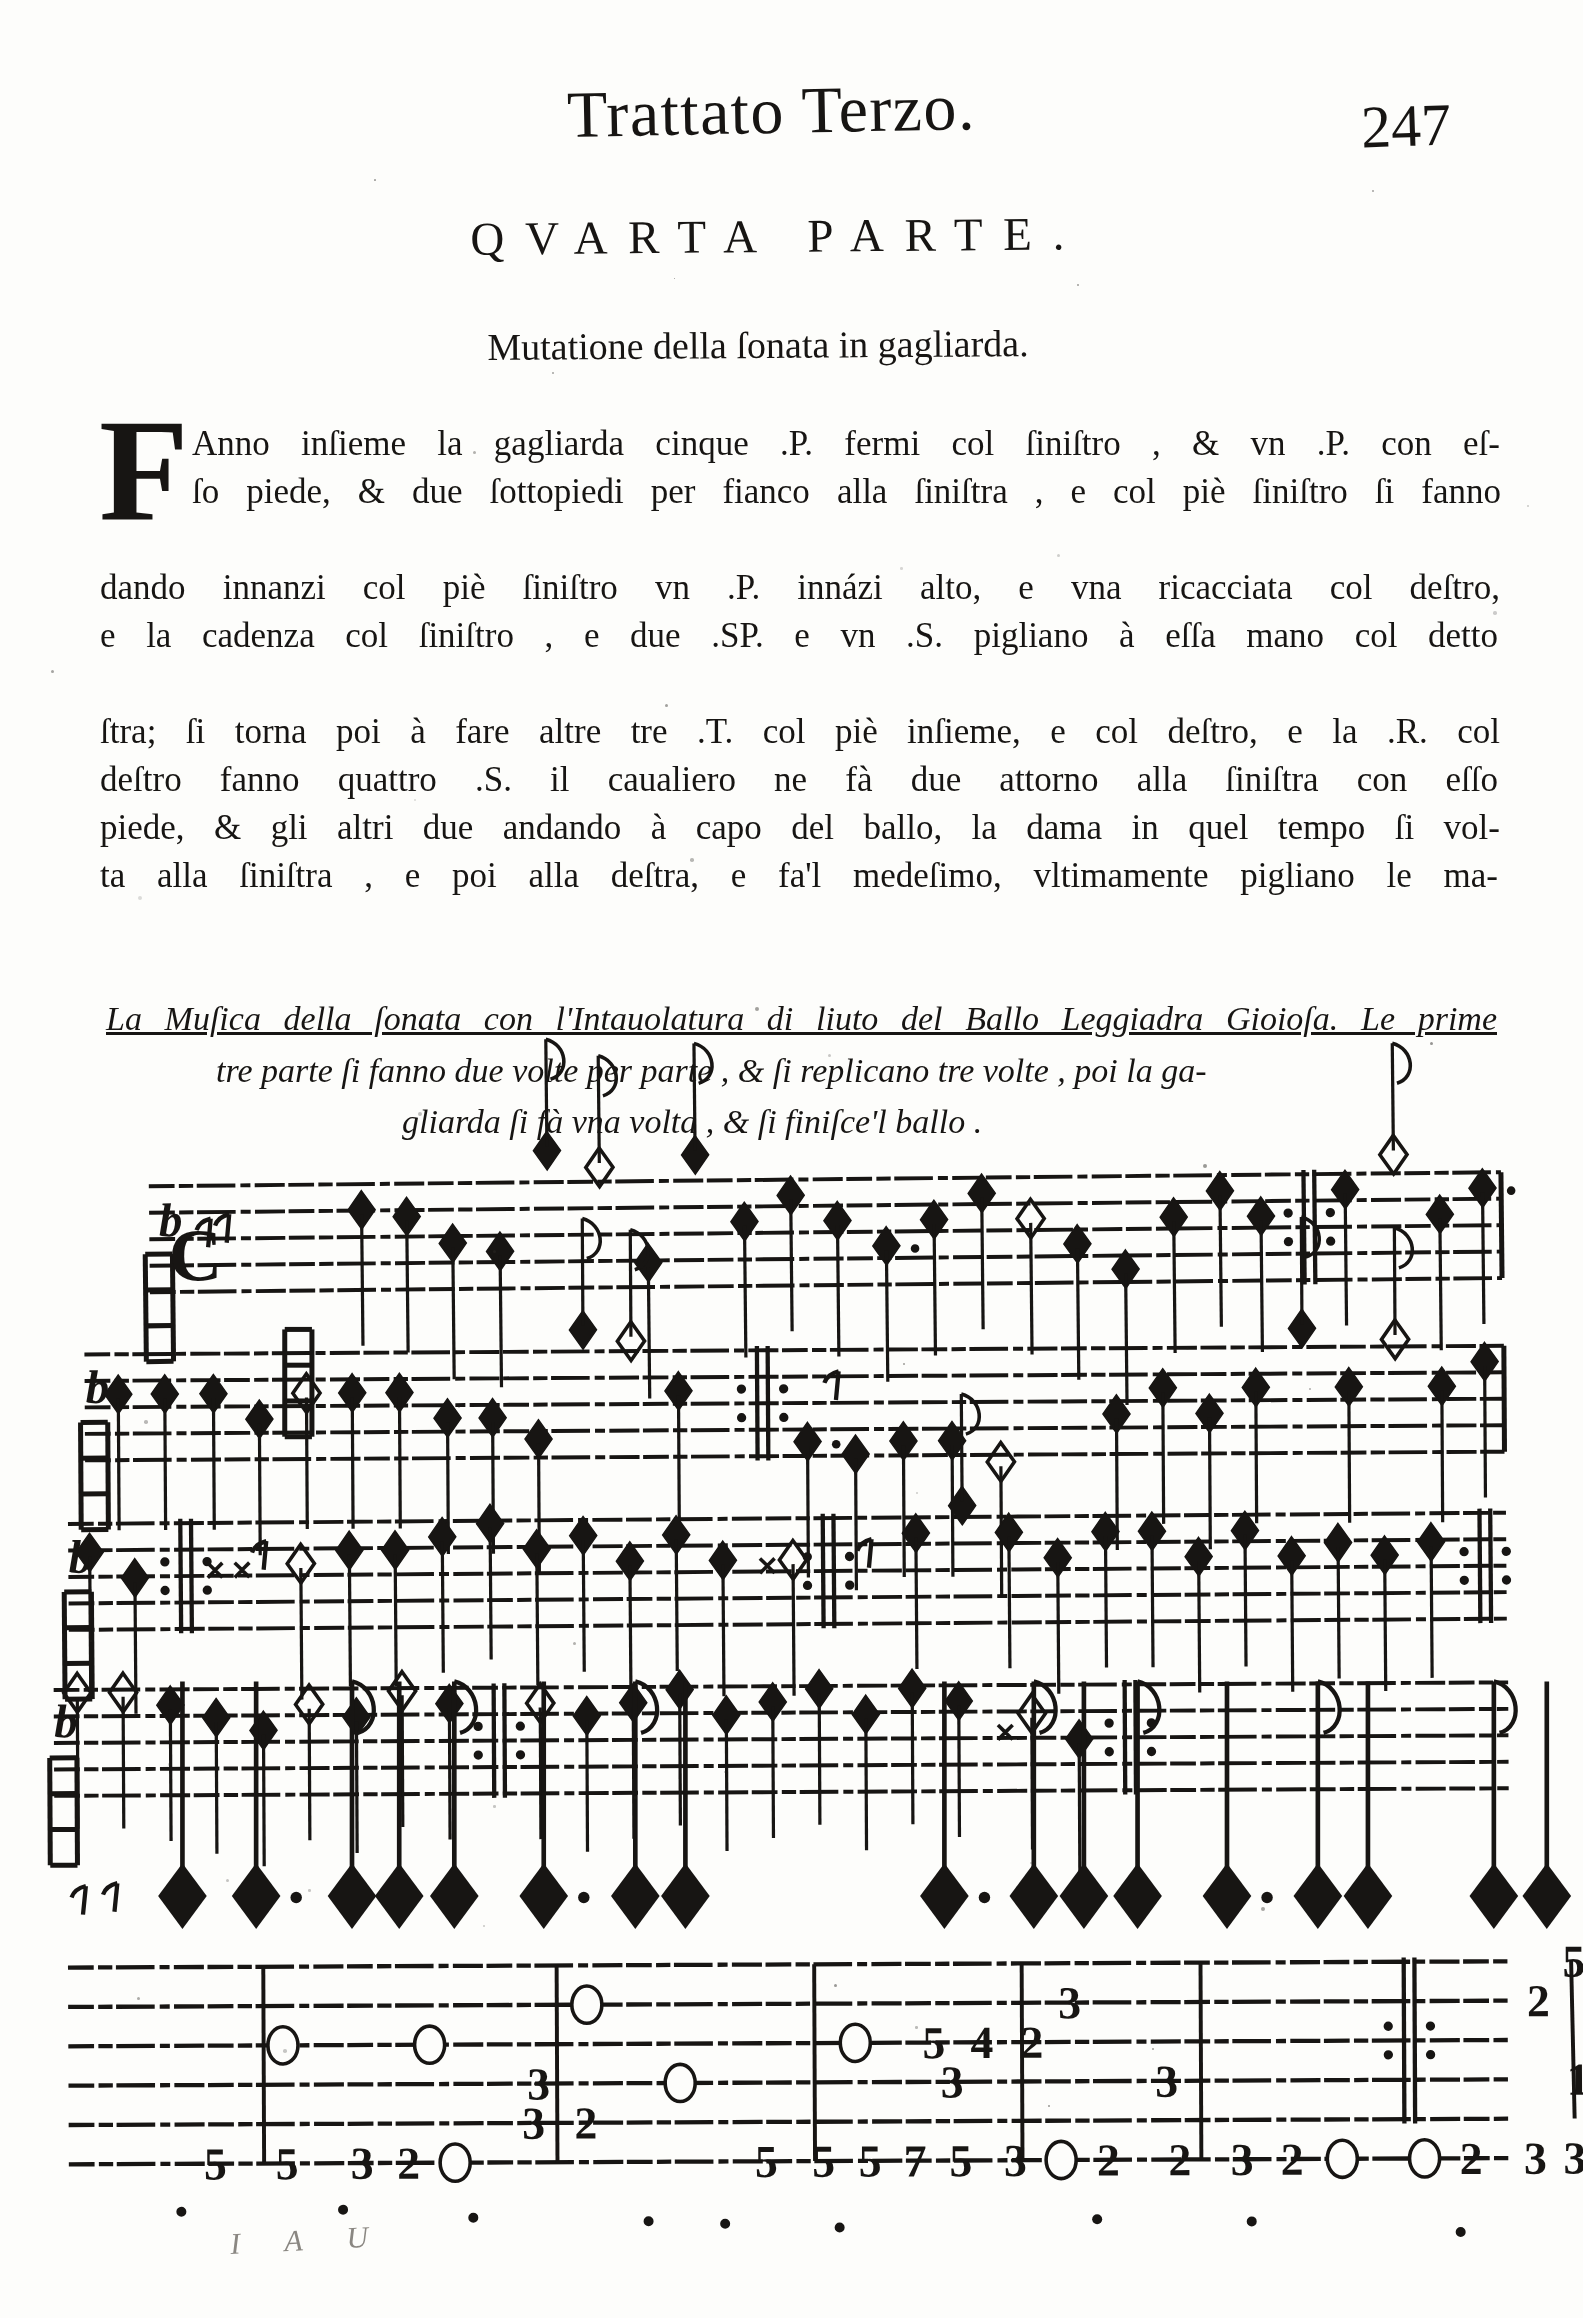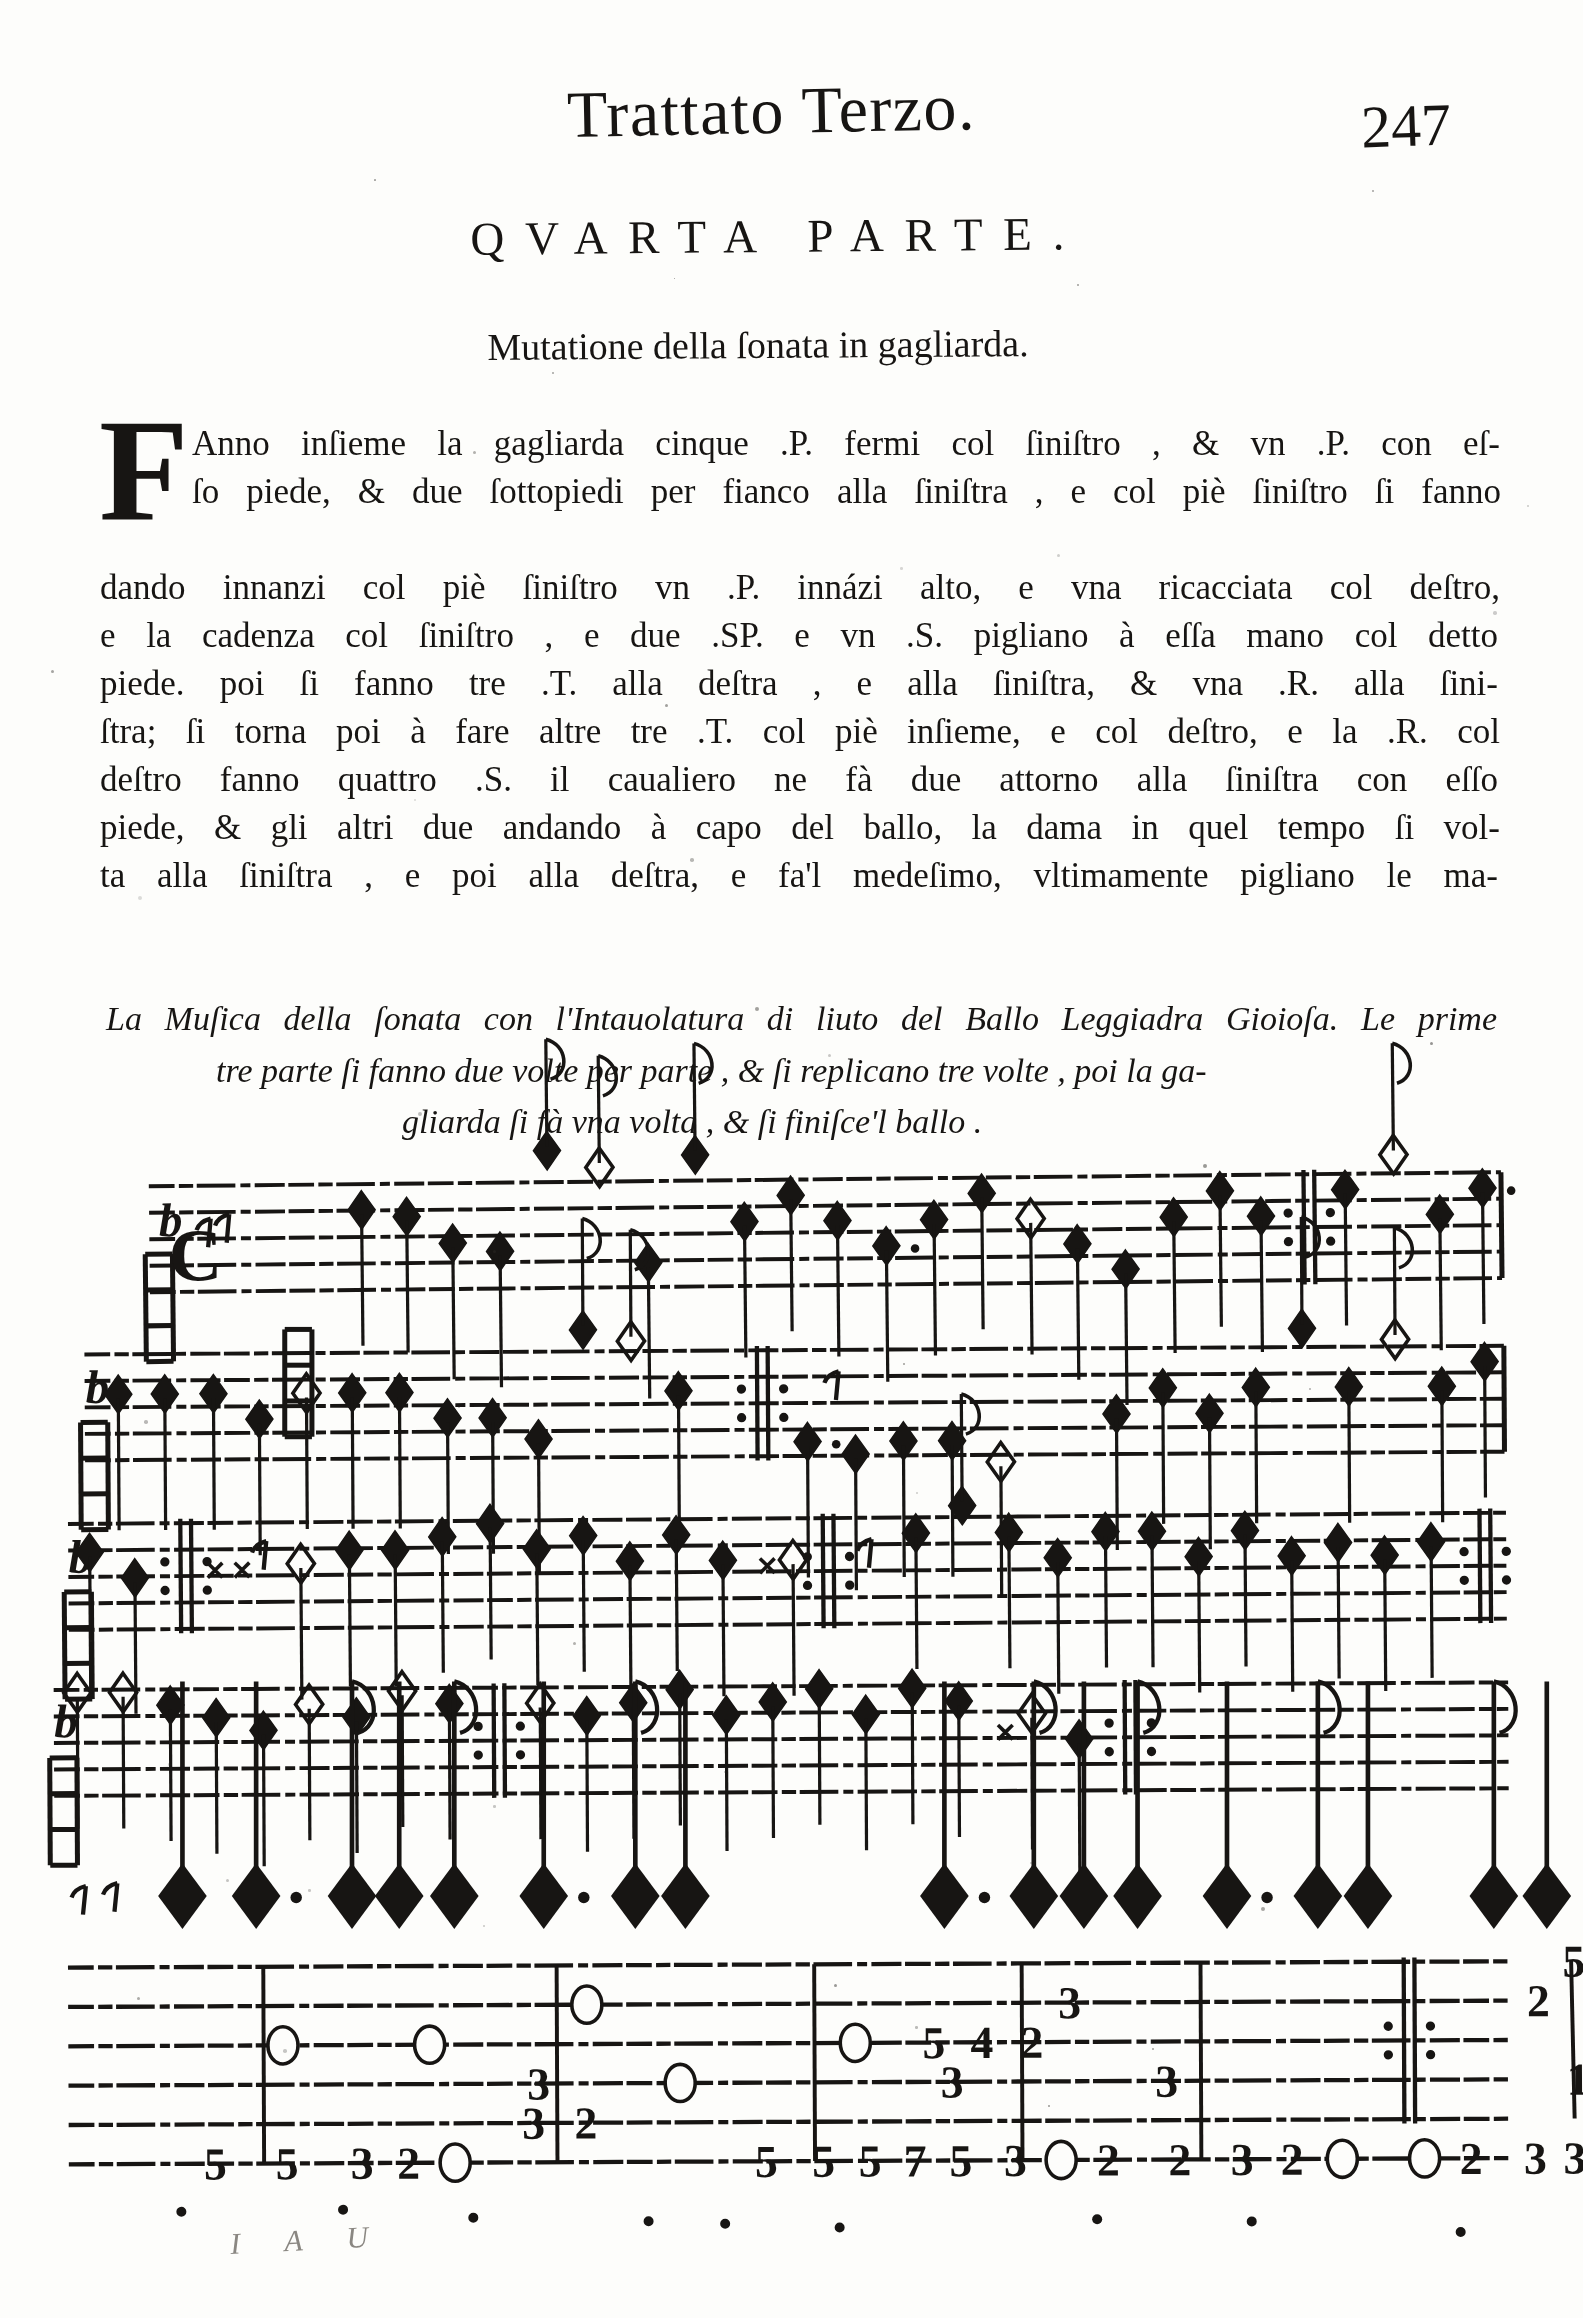--- a/index.html
+++ b/index.html
@@ -56,27 +56,26 @@
   <div class="abs page-num" style="left:1361px;top:92px;">247</div>
 
   <div class="abs part-heading" style="top:209px;">QVARTA PARTE.</div>
   <div class="abs sub-heading" style="top:323px;">Mutatione della ſonata in gagliarda.</div>
 
   <div class="abs drop-cap" style="left:99px;top:418px;">F</div>
   <div class="abs bline fit" style="left:192px;right:84px;top:426px;">Anno inſieme la gagliarda cinque .P. fermi col ſiniſtro , &amp; vn .P. con eſ-</div>
   <div class="abs bline fit" style="left:192px;right:83px;top:474px;">ſo piede, &amp; due ſottopiedi per fianco alla ſiniſtra , e col piè ſiniſtro ſi fanno</div>
   <div class="abs bline fit" style="left:100px;right:84px;top:570px;">dando innanzi col piè ſiniſtro vn .P. innázi alto, e vna ricacciata col deſtro,</div>
   <div class="abs bline fit" style="left:100px;right:86px;top:618px;">e la cadenza col ſiniſtro , e due .SP. e vn .S. pigliano à eſſa mano col detto</div>
-  <div class="abs bline fit" style="left:100px;right:86px;top:666px;">piede. poi ſi fanno tre .T. alla deſtra , e alla ſiniſtra, &amp; vna .R. alla ſini-</div>
   <div class="abs bline fit" style="left:100px;right:84px;top:714px;">ſtra; ſi torna poi à fare altre tre .T. col piè inſieme, e col deſtro, e la .R. col</div>
   <div class="abs bline fit" style="left:100px;right:86px;top:762px;">deſtro fanno quattro .S. il caualiero ne fà due attorno alla ſiniſtra con eſſo</div>
   <div class="abs bline fit" style="left:100px;right:84px;top:810px;">piede, &amp; gli altri due andando à capo del ballo, la dama in quel tempo ſi vol-</div>
   <div class="abs bline fit" style="left:100px;right:86px;top:858px;">ta alla ſiniſtra , e poi alla deſtra, e fa'l medeſimo, vltimamente pigliano le ma-</div>
 
-  <div class="abs iline just" style="left:106px;right:87px;top:1000px;">La Muſica della ſonata con l'Intauolatura di liuto del Ballo Leggiadra Gioioſa. Le prime</div>
+  <div class="abs iline just" style="left:106px;right:87px;top:1000px;text-decoration:underline;">La Muſica della ſonata con l'Intauolatura di liuto del Ballo Leggiadra Gioioſa. Le prime</div>
   <div class="abs iline" style="left:216px;top:1052px;">tre parte ſi fanno due volte per parte , &amp; ſi replicano tre volte , poi la ga-</div>
   <div class="abs iline" style="left:402px;top:1103px;">gliarda ſi fà vna volta , &amp; ſi finiſce'l ballo .</div>
 
   <svg id="music-svg" width="1584" height="2319" viewBox="0 0 2214 3241">
       <g transform="rotate(-0.6 208 1658)">
         <line x1="208" y1="1658" x2="2098" y2="1658" stroke="#171513" stroke-width="5.5" stroke-dasharray="36 6 20 5 54 7 14 6 42 5"></line>
         <line x1="208" y1="1695" x2="2098" y2="1695" stroke="#171513" stroke-width="5.5" stroke-dasharray="36 6 20 5 54 7 14 6 42 5"></line>
         <line x1="208" y1="1732" x2="2098" y2="1732" stroke="#171513" stroke-width="5.5" stroke-dasharray="36 6 20 5 54 7 14 6 42 5"></line>
         <line x1="208" y1="1769" x2="2098" y2="1769" stroke="#171513" stroke-width="5.5" stroke-dasharray="36 6 20 5 54 7 14 6 42 5"></line>
         <line x1="208" y1="1806" x2="2098" y2="1806" stroke="#171513" stroke-width="5.5" stroke-dasharray="36 6 20 5 54 7 14 6 42 5"></line>

